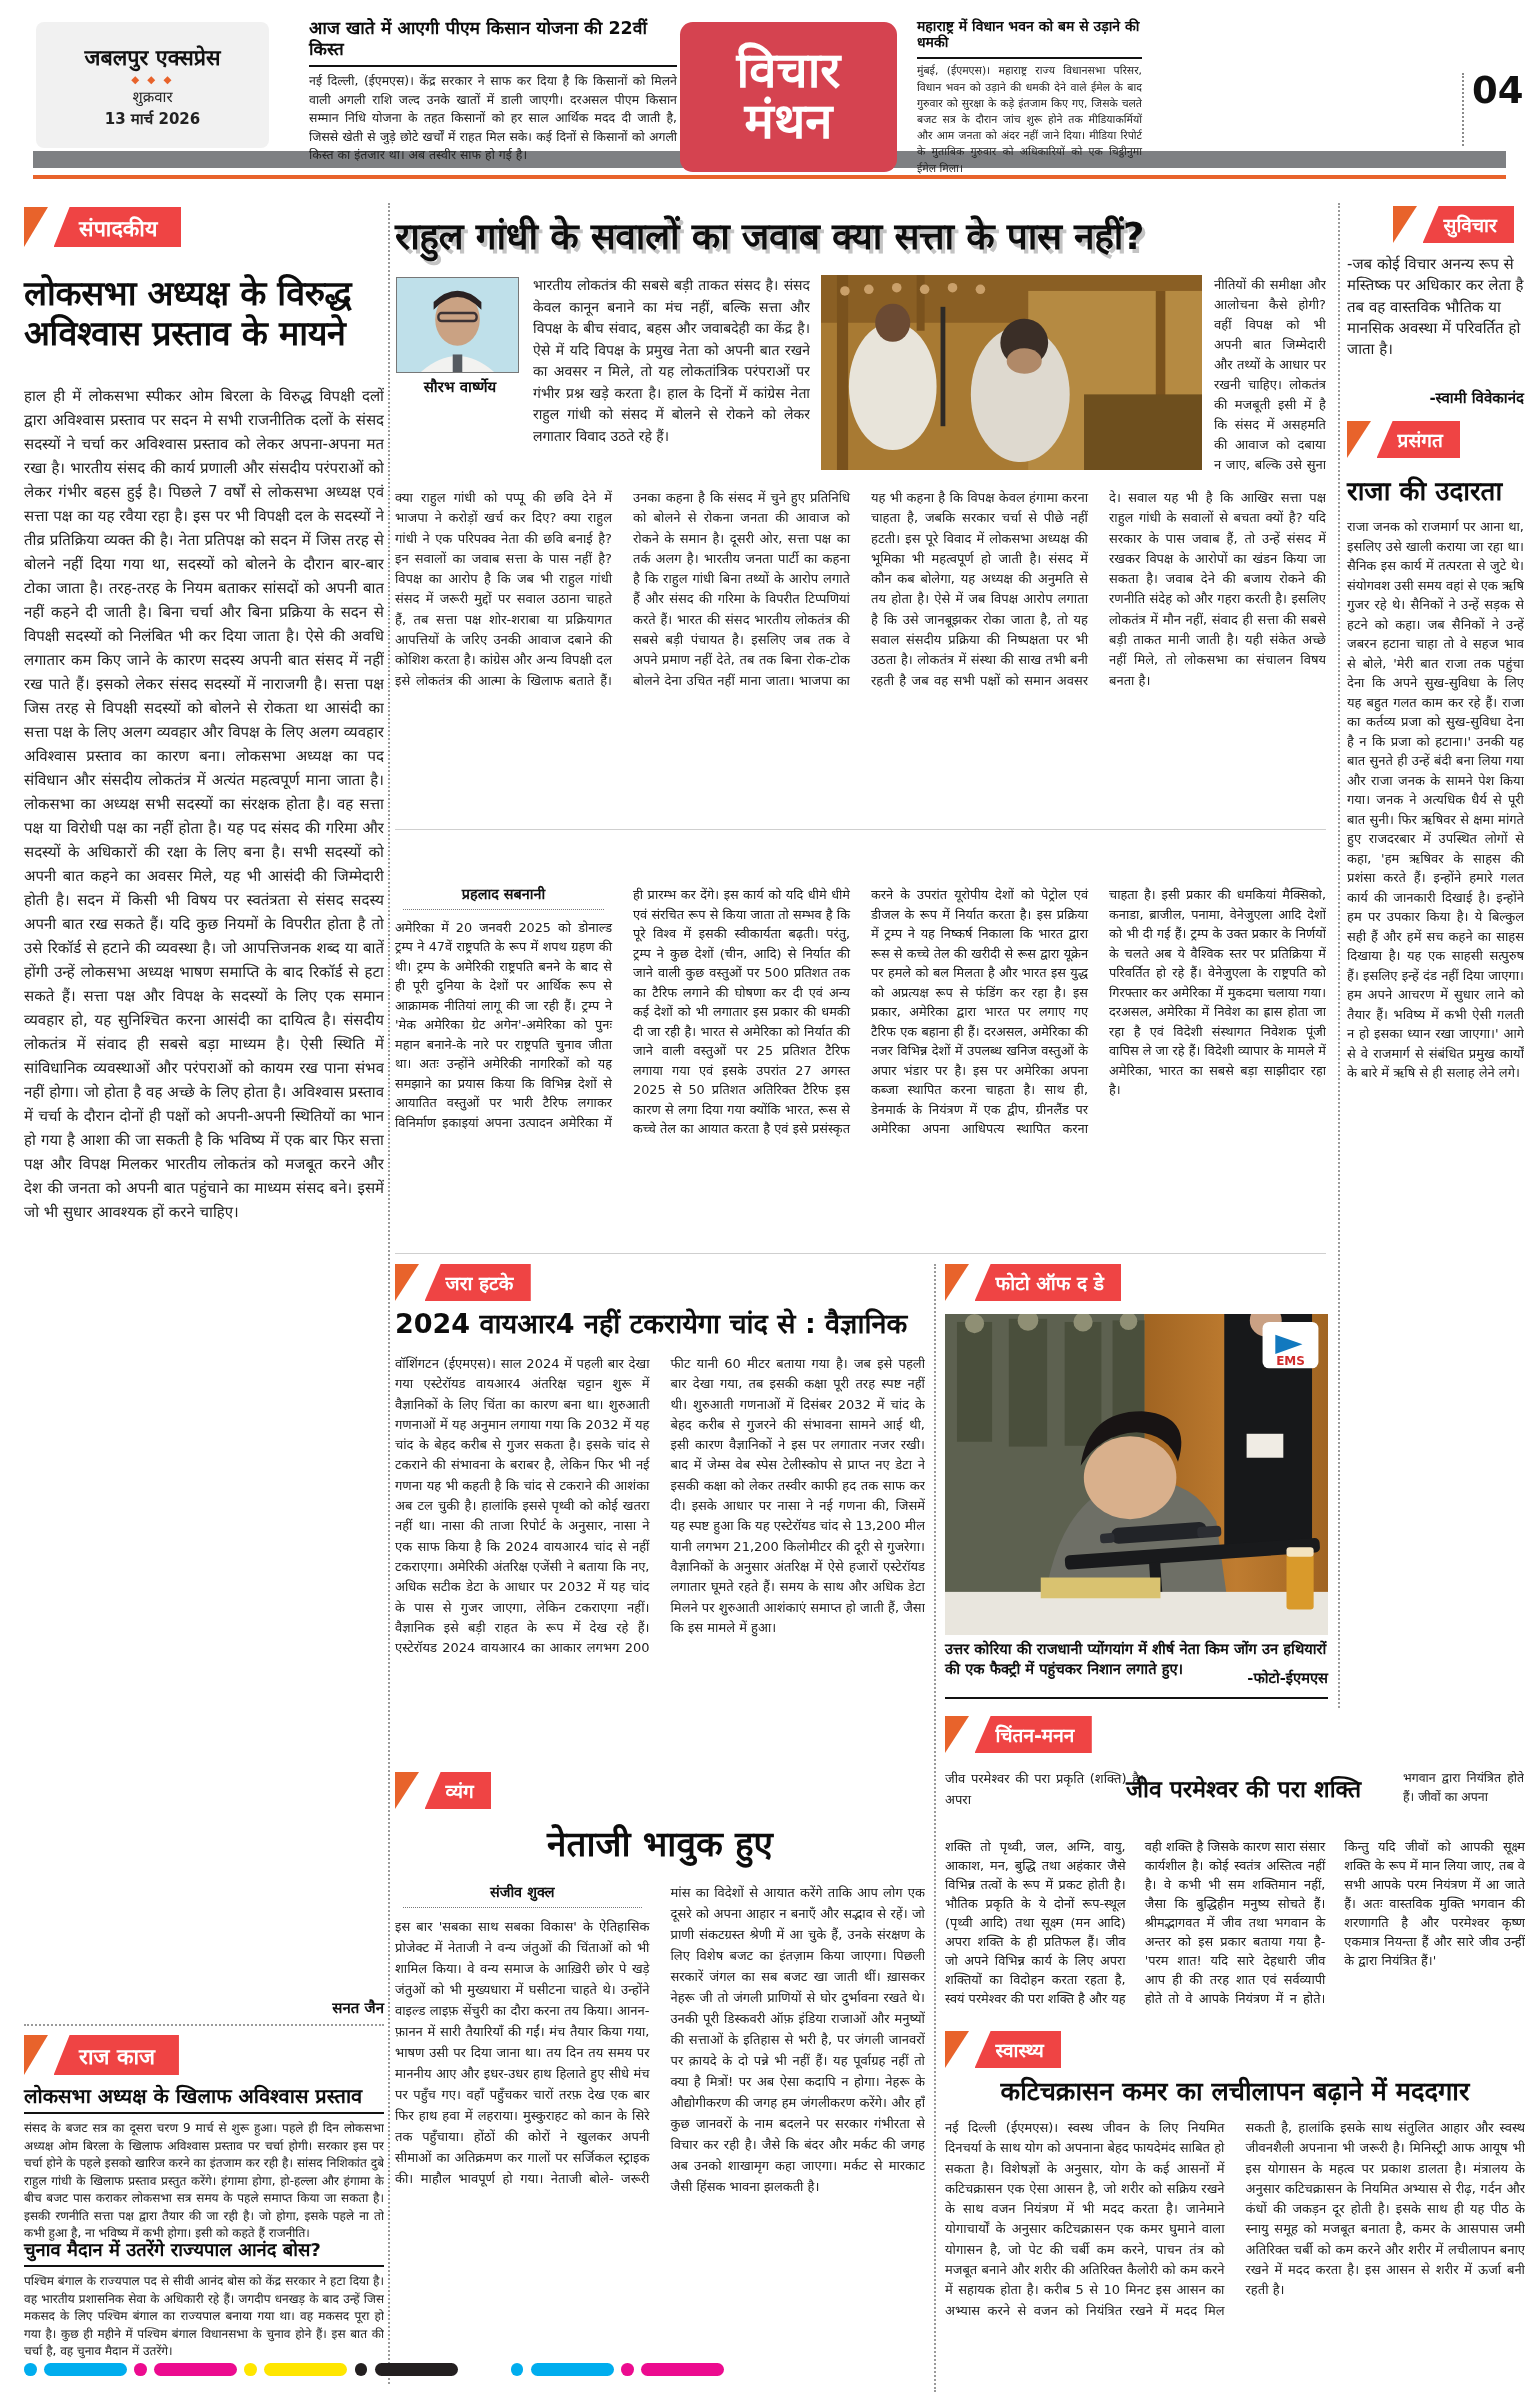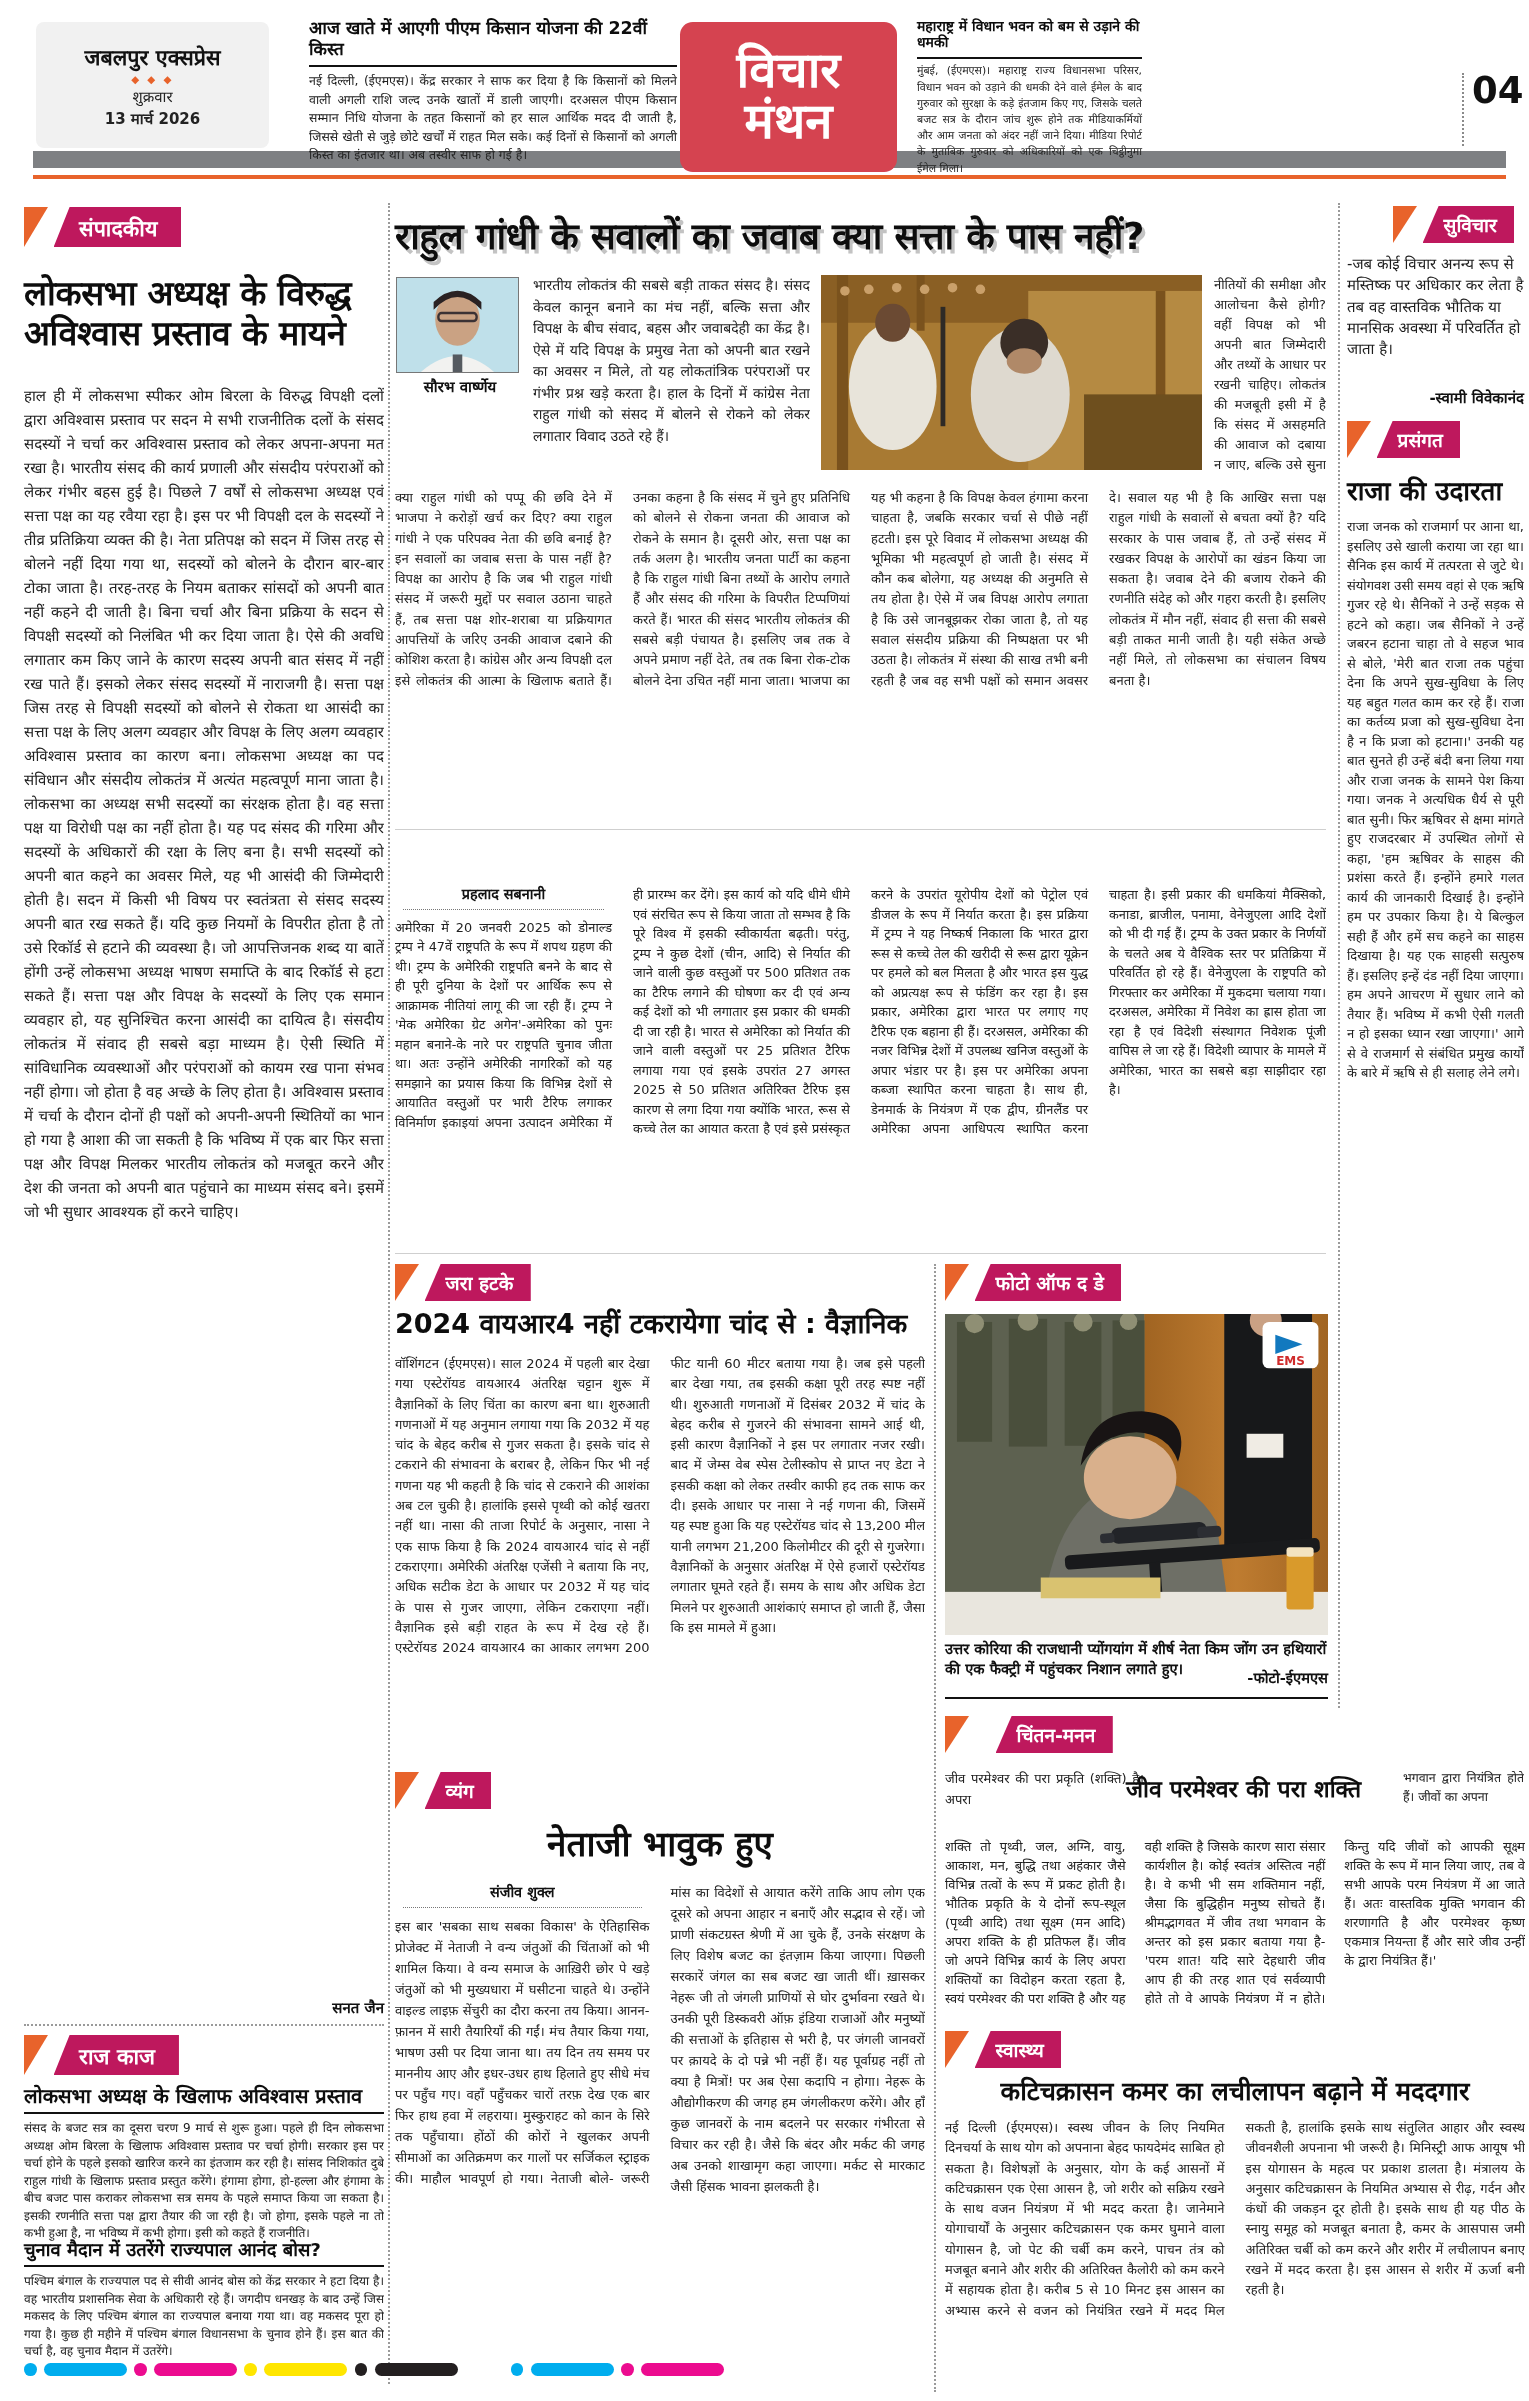--- a/index.html
+++ b/index.html
@@ -22,21 +22,21 @@
   .red-title{left:680px;top:22px;width:217px;height:150px;background:#d54350;border-radius:12.8px;
              display:flex;flex-direction:column;align-items:center;justify-content:center;color:#fff;}
   .red-title .l1,.red-title .l2{font-size:49px;font-weight:800;line-height:1.04;}
   .graybar{left:33px;top:151px;width:1473px;height:16.7px;background:#7e8083;}
   .orangerule{left:33px;top:175px;width:1473px;height:4px;background:#e8632b;}
   .pgnum{left:1472px;top:69px;font-size:37px;font-weight:800;color:#111;}
   .pg-dot{left:1462px;top:73px;height:73px;border-left:2.4px dotted #8a8a8a;}
   
   .badge{display:flex;height:40px;}
   .badge .tri{width:24px;background:#e8632b;clip-path:polygon(0 0,100% 0,0 100%);}
-  .badge .panel{margin-left:5.6px;background:#be185d;color:#fff;font-weight:800;display:flex;align-items:center;
+  .badge .panel{margin-left:5.6px;background:#ef4444;color:#fff;font-weight:800;display:flex;align-items:center;
                 padding:0 24px 0 25.5px;clip-path:polygon(16px 0,100% 0,100% 100%,0 100%);font-size:21.5px;white-space:nowrap;}
   .badge.small{height:37px;}
   .badge.small .panel{font-size:19px;padding:0 17.5px 0 21px;}
   
   .vdots{border-left:2.4px dotted #9a9a9a;}
   .hdots{border-top:2.4px dotted #9a9a9a;}
   .hline{border-top:0.8px solid #cfcfcf;}
   
   .jtext{font-size:13.6px;line-height:1.53;text-align:justify;color:#202020;overflow:hidden;}
   .cols4{column-count:4;column-gap:21px;}
@@ -294,21 +294,21 @@
   <div class="abs quote" style="left:1347px;top:254px;width:177px;">-जब कोई विचार अनन्य रूप से मस्तिष्क पर अधिकार कर लेता है तब वह वास्तविक भौतिक या मानसिक अवस्था में परिवर्तित हो जाता है।</div>
   <div class="abs attrib" style="left:1347px;top:387px;width:177px;">-स्वामी विवेकानंद</div>
 
   <div class="abs badge small" style="left:1347px;top:421px;">
     <span class="tri"></span>
     <span class="panel">प्रसंगत</span>
   </div>
   <div class="abs anec-hl" style="top:472px;">राजा की उदारता</div>
   <div class="abs jtext" style="left:1347px;top:517px;width:177px;height:1180px;font-size:13px;line-height:19.5px;">राजा जनक को राजमार्ग पर आना था, इसलिए उसे खाली कराया जा रहा था। सैनिक इस कार्य में तत्परता से जुटे थे। संयोगवश उसी समय वहां से एक ऋषि गुजर रहे थे। सैनिकों ने उन्हें सड़क से हटने को कहा। जब सैनिकों ने उन्हें जबरन हटाना चाहा तो वे सहज भाव से बोले, 'मेरी बात राजा तक पहुंचा देना कि अपने सुख-सुविधा के लिए यह बहुत गलत काम कर रहे हैं। राजा का कर्तव्य प्रजा को सुख-सुविधा देना है न कि प्रजा को हटाना।' उनकी यह बात सुनते ही उन्हें बंदी बना लिया गया और राजा जनक के सामने पेश किया गया। जनक ने अत्यधिक धैर्य से पूरी बात सुनी। फिर ऋषिवर से क्षमा मांगते हुए राजदरबार में उपस्थित लोगों से कहा, 'हम ऋषिवर के साहस की प्रशंसा करते हैं। इन्होंने हमारे गलत कार्य की जानकारी दिखाई है। इन्होंने हम पर उपकार किया है। ये बिल्कुल सही हैं और हमें सच कहने का साहस दिखाया है। यह एक साहसी सत्पुरुष हैं। इसलिए इन्हें दंड नहीं दिया जाएगा। हम अपने आचरण में सुधार लाने को तैयार हैं। भविष्य में कभी ऐसी गलती न हो इसका ध्यान रखा जाएगा।' आगे से वे राजमार्ग से संबंधित प्रमुख कार्यों के बारे में ऋषि से ही सलाह लेने लगे।</div>
 
-  <div class="abs badge small" style="left:945px;top:1716px;gap:21px;">
+  <div class="abs badge small" style="left:945px;top:1716px;">
     <span class="tri"></span>
     <span class="panel">चिंतन-मनन</span>
   </div>
   <div class="abs jtext" style="left:945px;top:1768px;width:199px;height:64px;font-size:13px;line-height:21px;">जीव परमेश्वर की परा प्रकृति (शक्ति) है। अपरा</div>
   <div class="abs chintan-hl">जीव परमेश्वर की परा शक्ति</div>
   <div class="abs jtext" style="left:1403px;top:1768px;width:121px;height:64px;font-size:12.4px;line-height:19px;">भगवान द्वारा नियंत्रित होते हैं। जीवों का अपना</div>
   <div class="abs jtext cols3" style="left:945px;top:1837px;width:580px;height:201px;font-size:12.8px;line-height:19px;">शक्ति तो पृथ्वी, जल, अग्नि, वायु, आकाश, मन, बुद्धि तथा अहंकार जैसे विभिन्न तत्वों के रूप में प्रकट होती है। भौतिक प्रकृति के ये दोनों रूप-स्थूल (पृथ्वी आदि) तथा सूक्ष्म (मन आदि) अपरा शक्ति के ही प्रतिफल हैं। जीव जो अपने विभिन्न कार्य के लिए अपरा शक्तियों का विदोहन करता रहता है, स्वयं परमेश्वर की परा शक्ति है और यह वही शक्ति है जिसके कारण सारा संसार कार्यशील है। कोई स्वतंत्र अस्तित्व नहीं है। वे कभी भी सम शक्तिमान नहीं, जैसा कि बुद्धिहीन मनुष्य सोचते हैं। श्रीमद्भागवत में जीव तथा भगवान के अन्तर को इस प्रकार बताया गया है- 'परम शात! यदि सारे देहधारी जीव आप ही की तरह शात एवं सर्वव्यापी होते तो वे आपके नियंत्रण में न होते। किन्तु यदि जीवों को आपकी सूक्ष्म शक्ति के रूप में मान लिया जाए, तब वे सभी आपके परम नियंत्रण में आ जाते हैं। अतः वास्तविक मुक्ति भगवान की शरणागति है और परमेश्वर कृष्ण एकमात्र नियन्ता हैं और सारे जीव उन्हीं के द्वारा नियंत्रित हैं।'</div>
 
   <div class="abs badge small" style="left:945px;top:2031px;">
     <span class="tri"></span>

